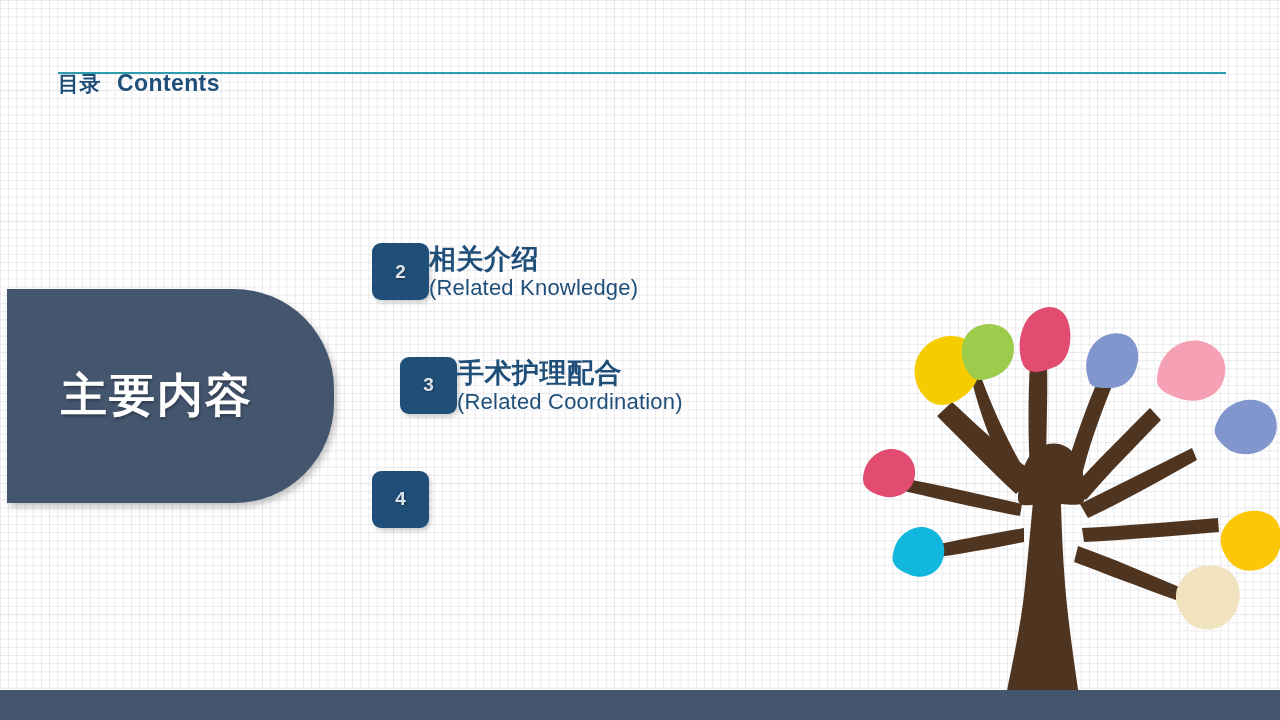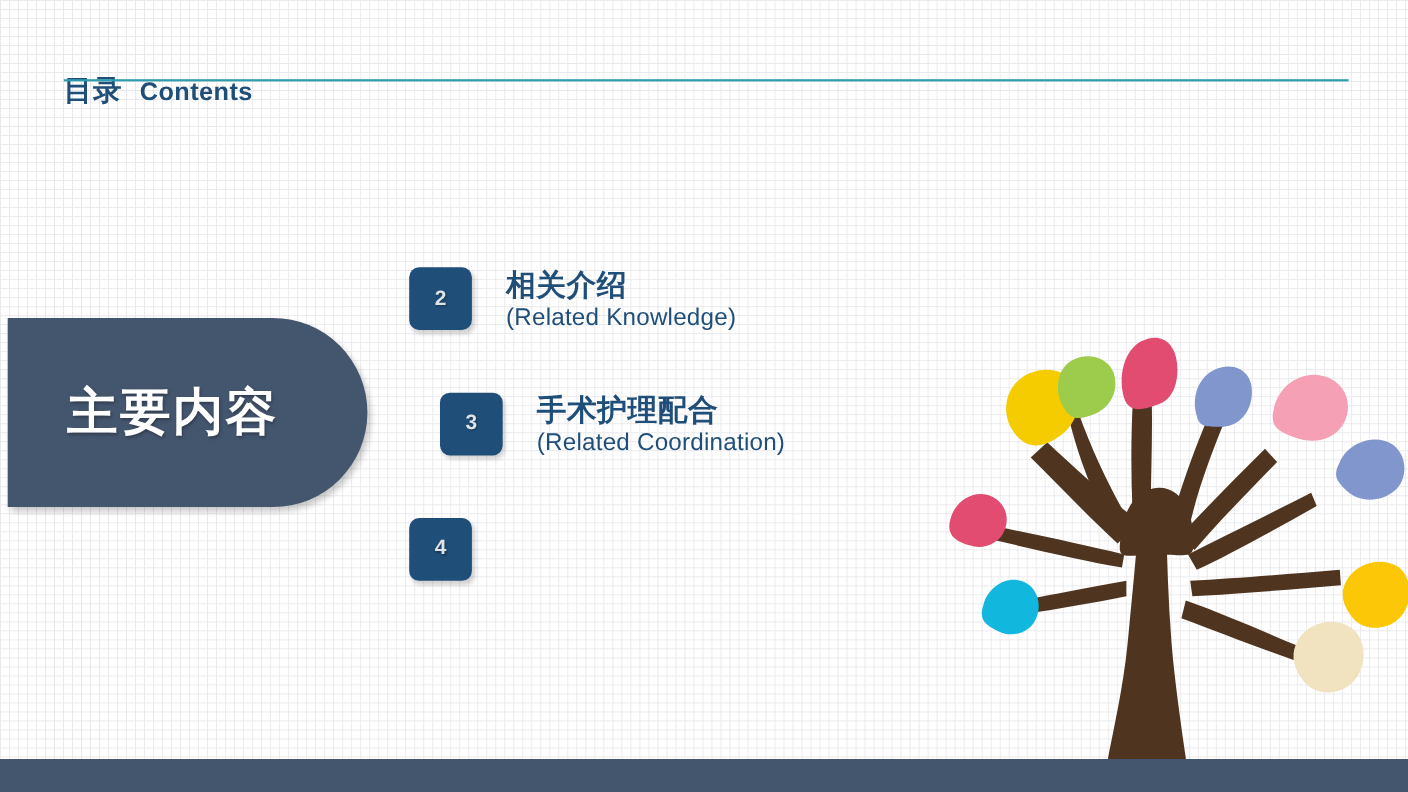--- a/index.html
+++ b/index.html
@@ -31,21 +31,21 @@
   #header {
     position: absolute;
     left: 58px;
     top: 34px;
     display: flex;
     align-items: baseline;
     gap: 16px;
     white-space: nowrap;
   }
   .title-cn {
-    font-size: 26px;
+    font-size: 21px;
     font-weight: bold;
     color: #1F4E79;
     letter-spacing: 0.5px;
   }
   .title-en {
     font-size: 23px;
     font-weight: bold;
     color: #1F4E79;
     letter-spacing: 0.4px;
     margin-top: 36px;
@@ -58,21 +58,21 @@
     height: 2px;
     background: #2E9CAD;
   }
 
   
   #main-panel {
     position: absolute;
     left: 7px;
     top: 289px;
     width: 327px;
-    height: 172px;
+    height: 214px;
     background: #44556E;
     border-top-right-radius: 100px 100px;
     border-bottom-right-radius: 100px 100px;
     box-shadow: 3px 4px 6px rgba(0,0,0,0.22);
     display: flex;
     align-items: center;
     justify-content: flex-start;
   }
   #main-panel-label {
     color: #ffffff;
@@ -108,21 +108,20 @@
     color: #dfe3e8;
     font-size: 19px;
     font-weight: bold;
     display: flex;
     align-items: center;
     justify-content: center;
     box-shadow: 2px 3px 4px rgba(0,0,0,0.18);
     text-shadow: 1px 1px 2px rgba(0,0,0,0.35);
   }
   .item-text {
-    margin-left: 31px;
     padding-top: 1px;
     white-space: nowrap;
   }
   .item-cn {
     font-size: 27px;
     font-weight: bold;
     color: #1F4E79;
     line-height: 1.12;
     letter-spacing: 0.5px;
   }

